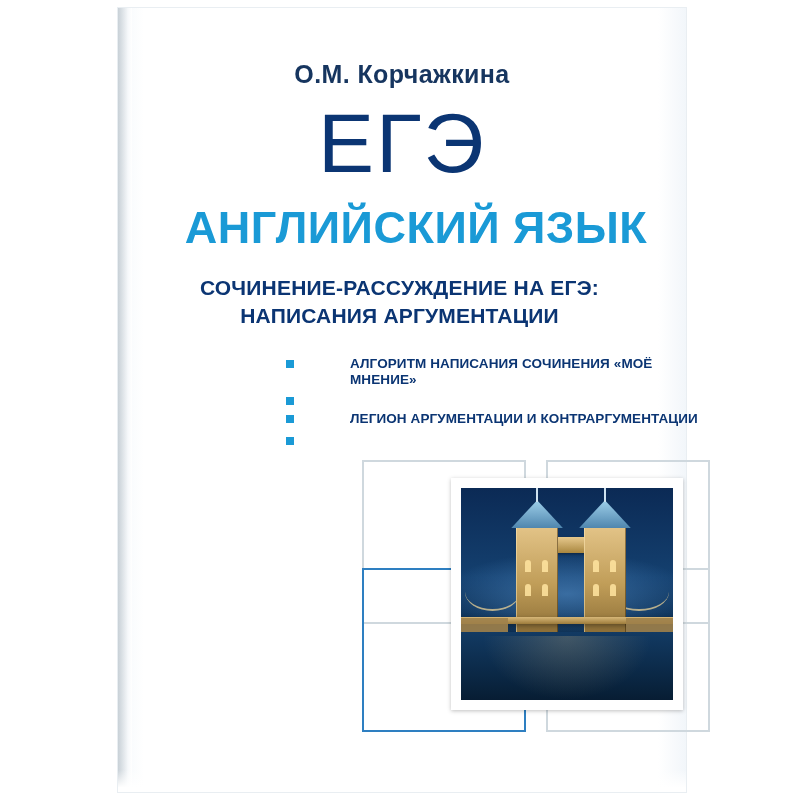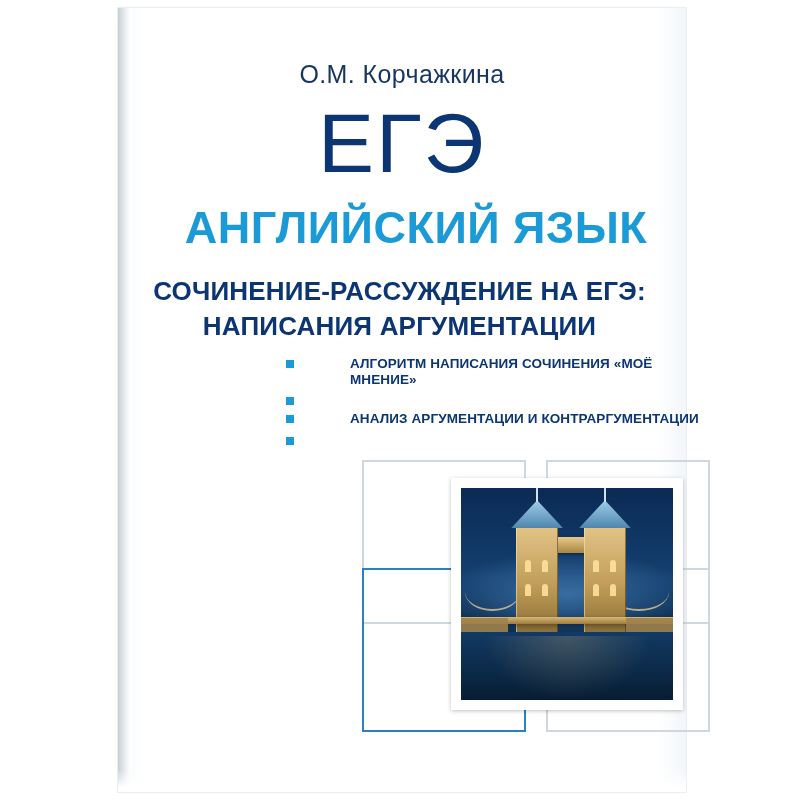--- a/index.html
+++ b/index.html
@@ -38,21 +38,21 @@
     left: 0; top: 0; bottom: 0;
     width: 14px;
     background: linear-gradient(to right, #dfe8ef, #ffffff);
   }
   .author {
     position: absolute;
     top: 52px;
     left: 0; right: 0;
     text-align: center;
     font-size: 25px;
-    font-weight: normal;
+    font-weight: bold;
     color: #16355f;
     letter-spacing: 0.4px;
   }
   .ege {
     position: absolute;
     top: 93px;
     left: 0; right: 0;
     text-align: center;
     font-size: 84px;
     font-weight: normal;
@@ -70,21 +70,21 @@
     color: #1a9ad6;
     letter-spacing: 0.5px;
     line-height: 1.05;
     padding-left: 28px;
   }
   .subtitle {
     position: absolute;
     top: 266px;
     left: 0; right: 5px;
     text-align: center;
-    font-size: 26px;
+    font-size: 21px;
     font-weight: bold;
     color: #0b3573;
     line-height: 1.35;
     letter-spacing: 0.2px;
   }
   .bullets {
     position: absolute;
     top: 348px;
     left: 168px;
     width: 420px;
@@ -303,21 +303,21 @@
     <div class="bullets">
       <div class="bullet">
         <span class="sq"></span>
         <span class="txt">АЛГОРИТМ НАПИСАНИЯ СОЧИНЕНИЯ «МОЁ МНЕНИЕ»</span>
       </div>
       <div class="bullet">
         <span class="sq"></span>
       </div>
       <div class="bullet">
         <span class="sq"></span>
-        <span class="txt">АНАЛИЗ АРГУМЕНТАЦИИ И КОНТРАРГУМЕНТАЦИИ</span>
+        <span class="txt">ЛЕГИОН АРГУМЕНТАЦИИ И КОНТРАРГУМЕНТАЦИИ</span>
       </div>
       <div class="bullet">
         <span class="sq"></span>
       </div>
     </div>
 
     <div class="frame frame-a"></div>
     <div class="frame frame-b frame-blue"></div>
     <div class="frame frame-c"></div>
     <div class="frame frame-d"></div>

